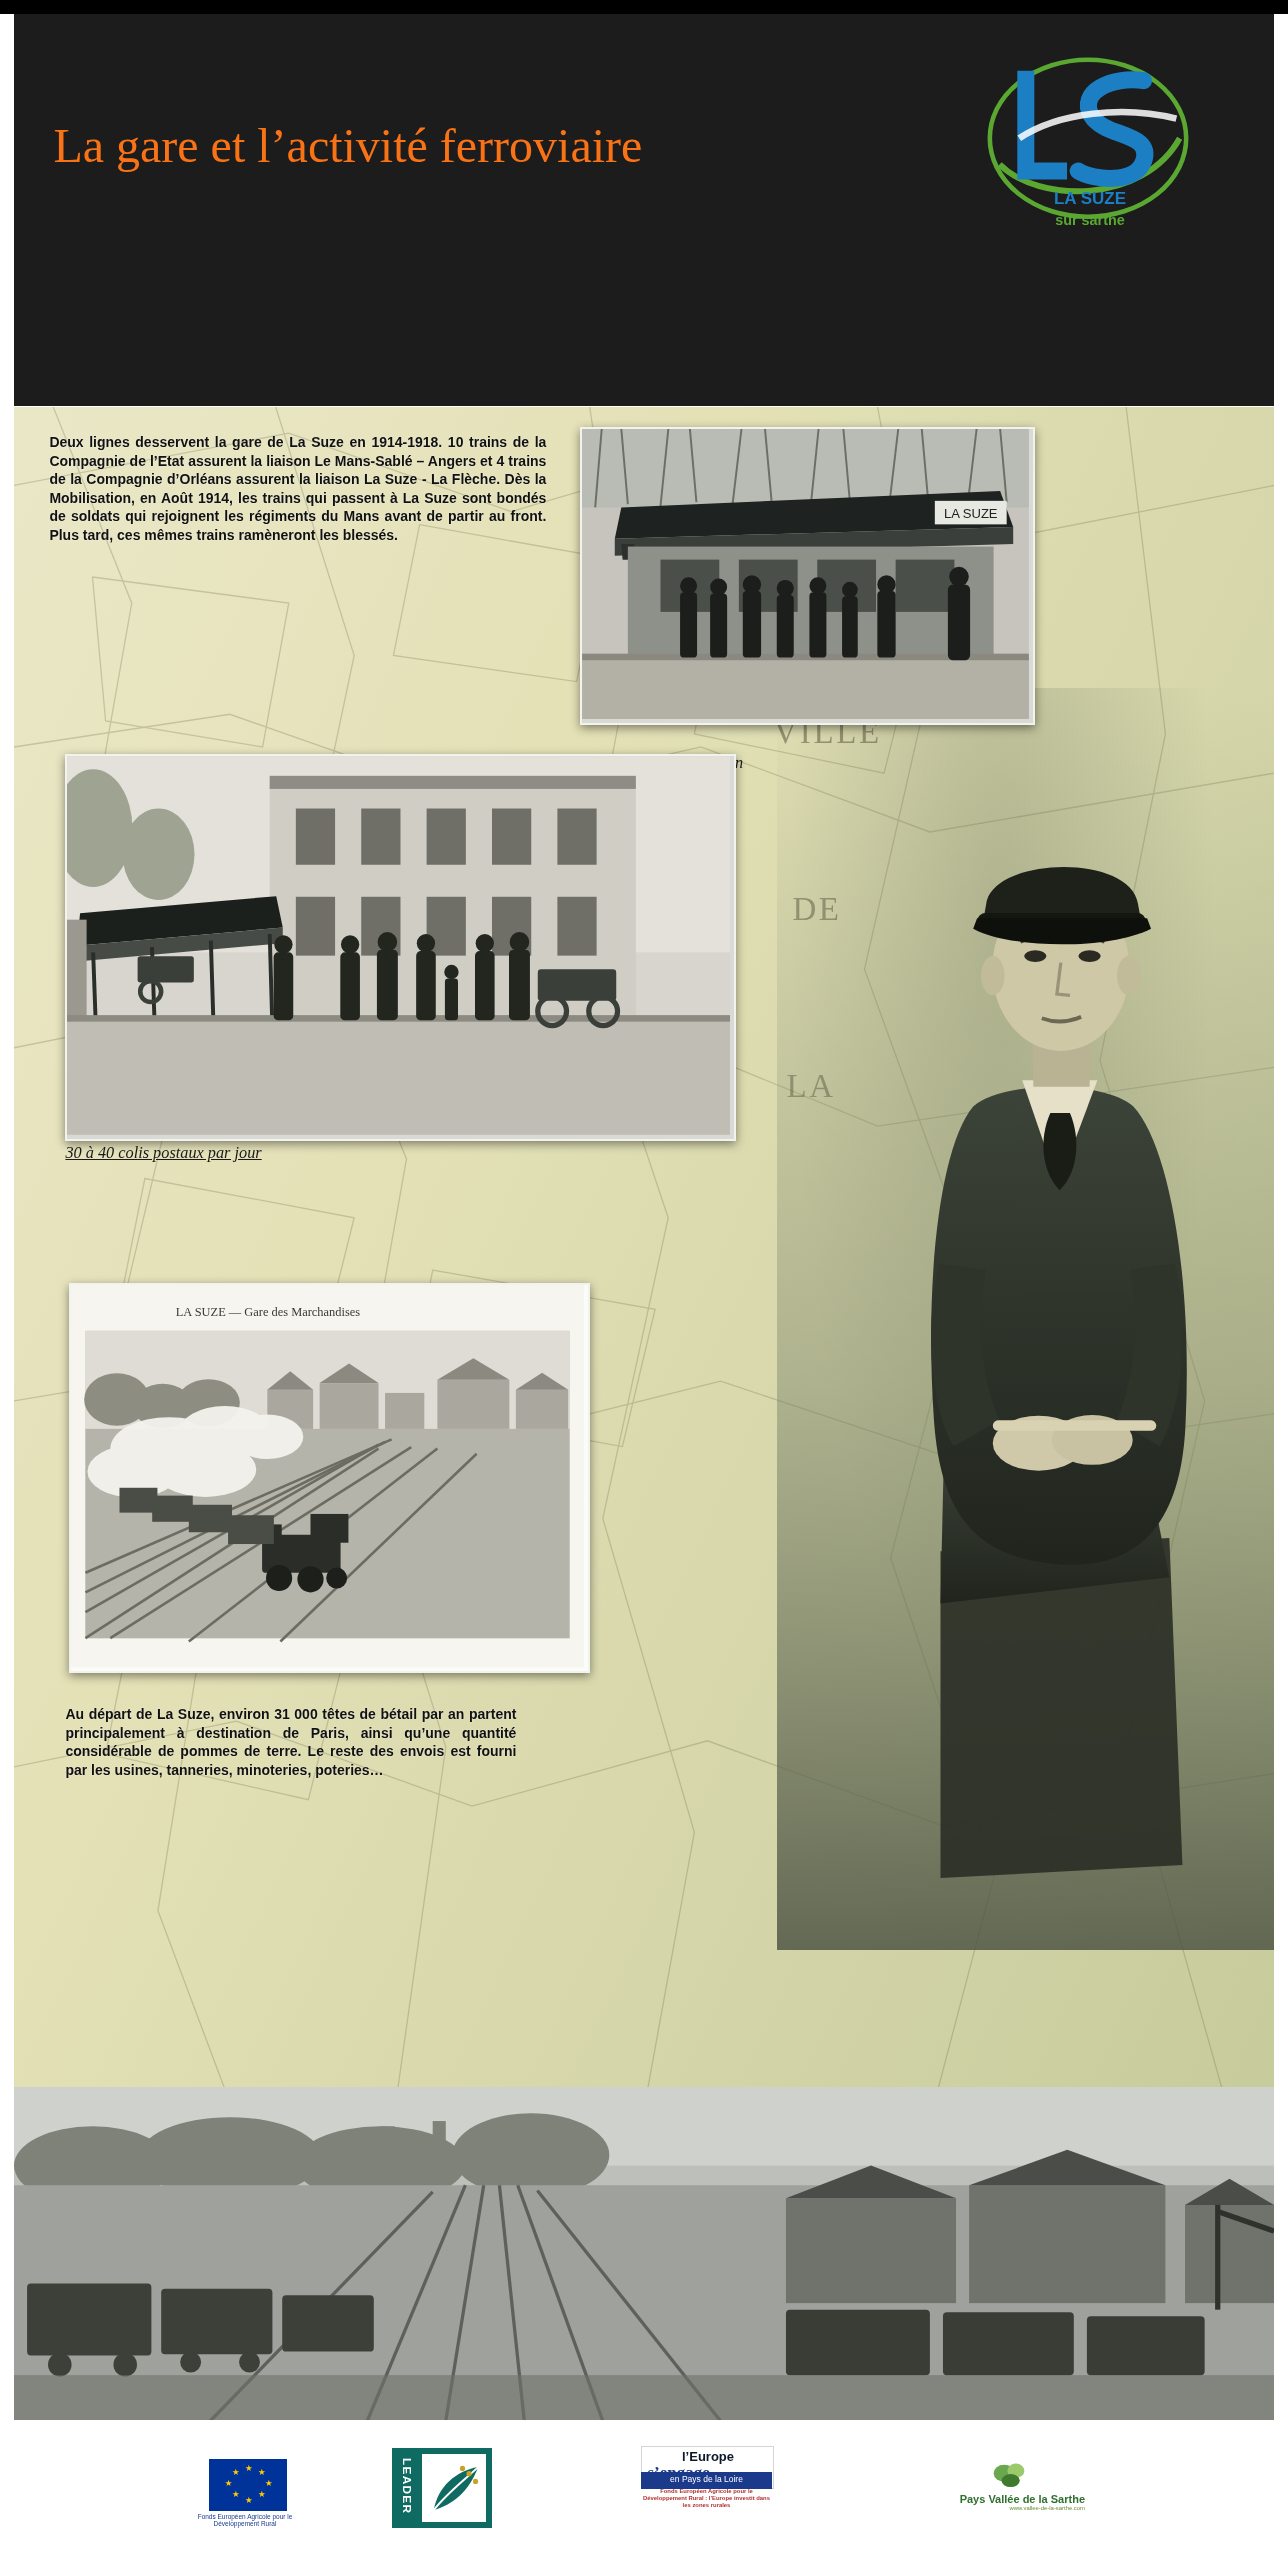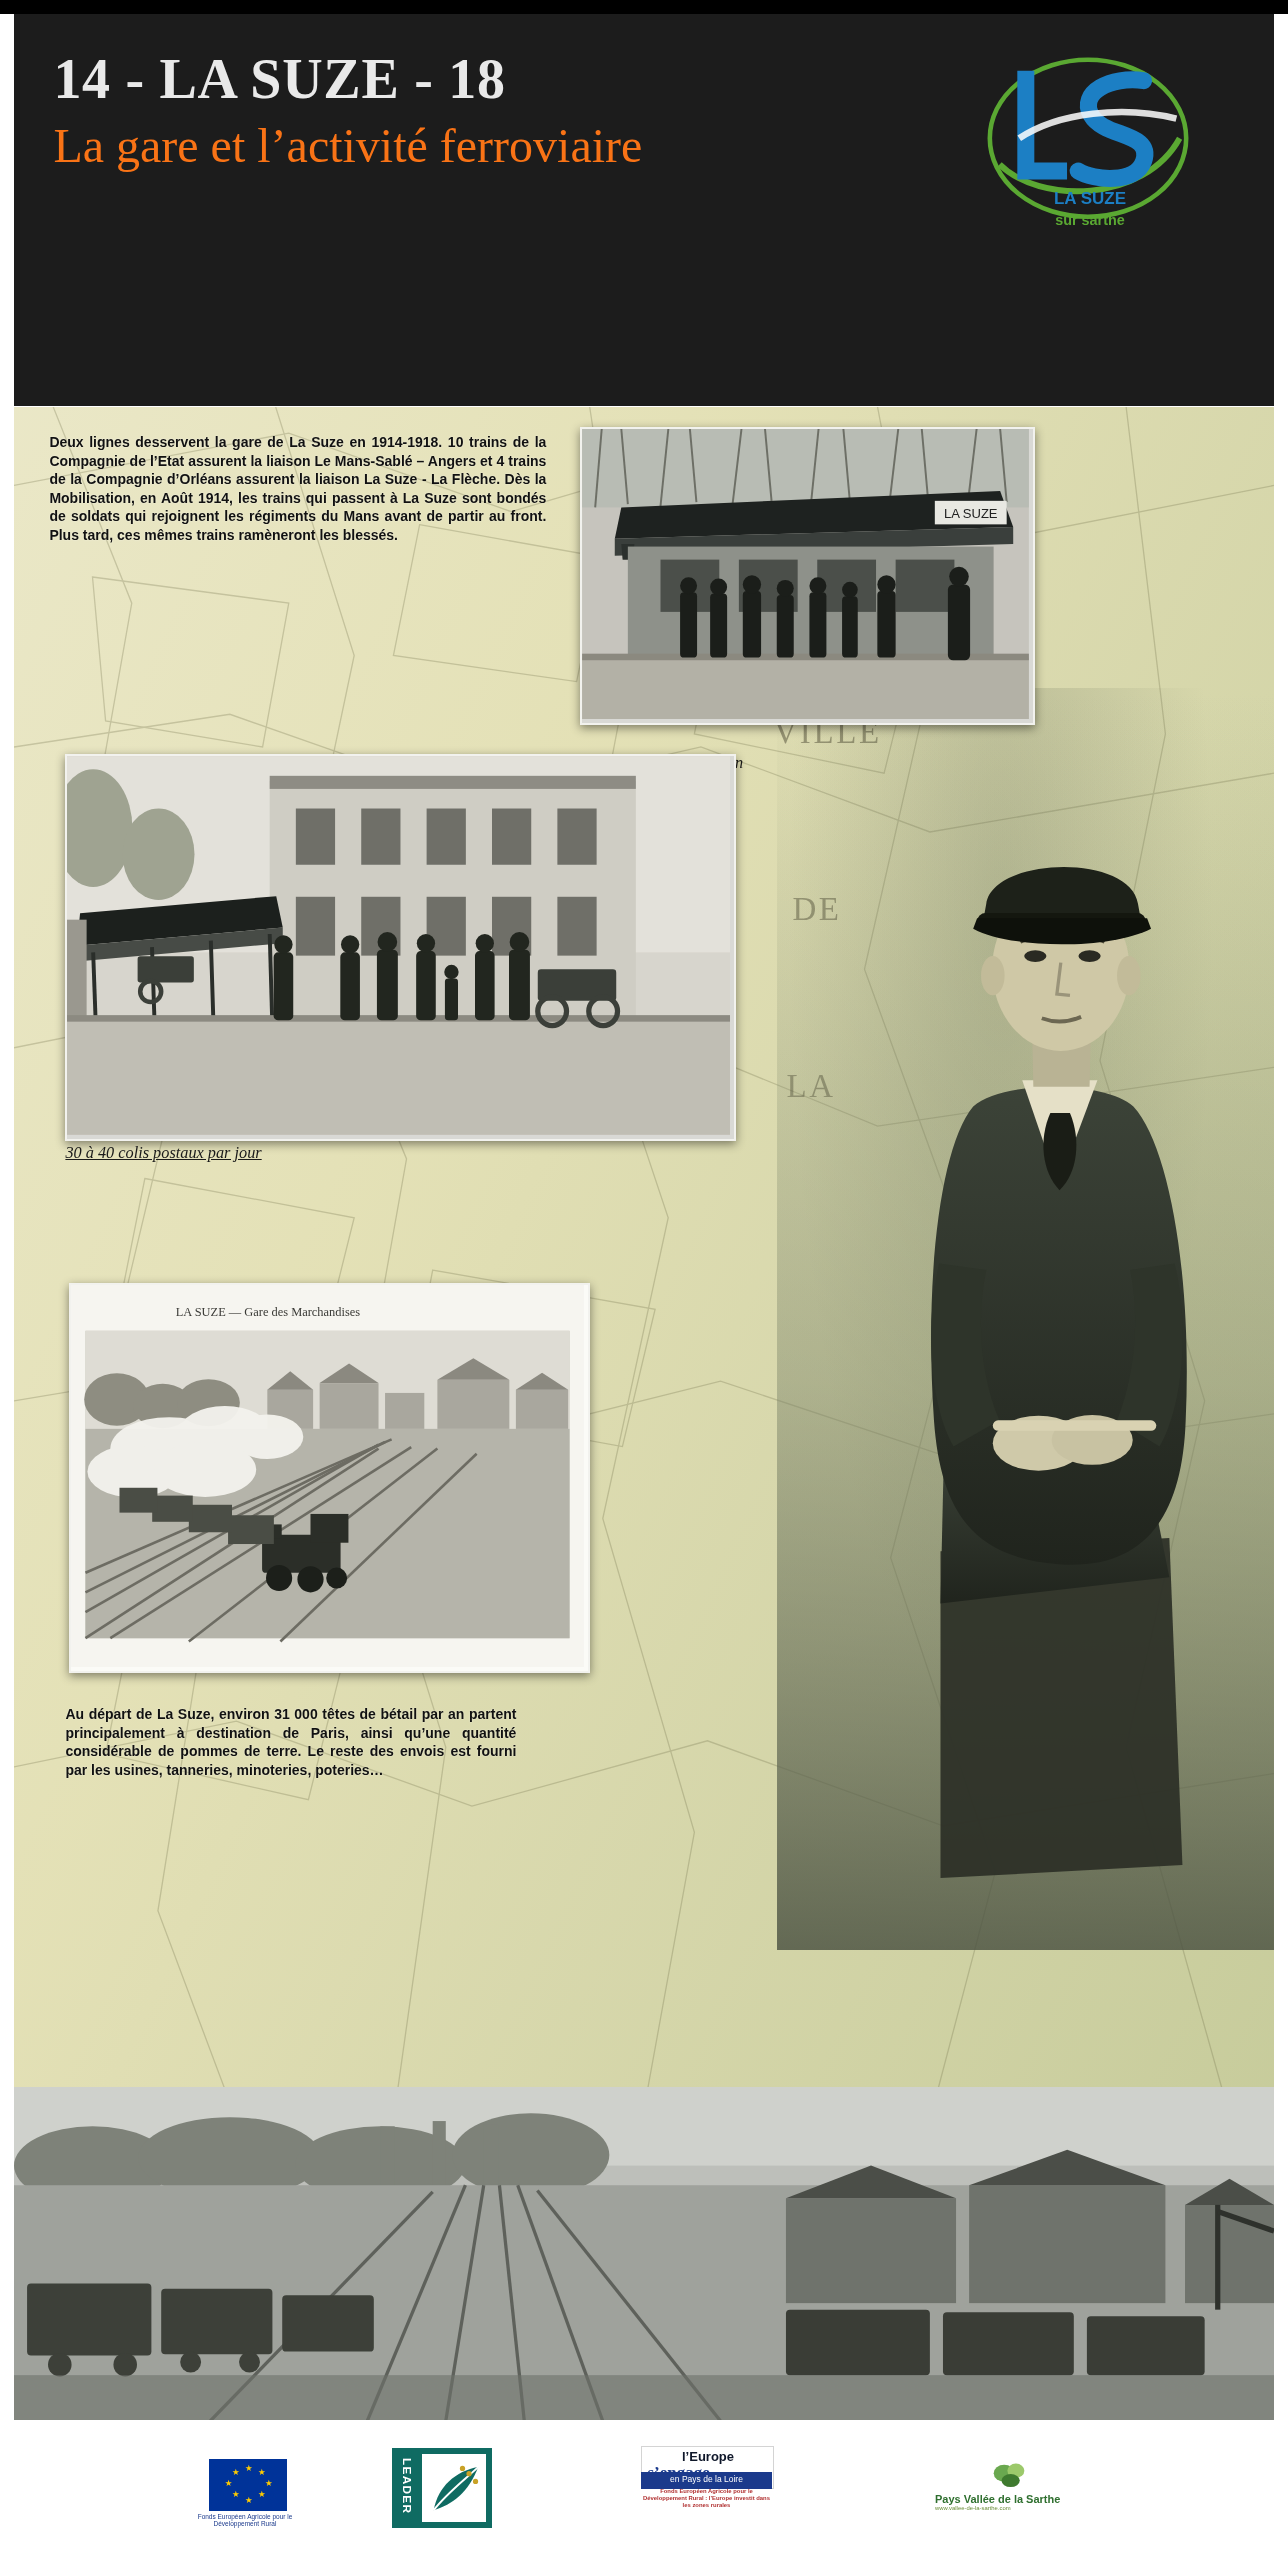--- a/index.html
+++ b/index.html
@@ -200,41 +200,40 @@
   }
   .europe-sub {
     position:absolute; left: 0; top: 42px;
     width: 131px;
     text-align: center;
     font-size: 5.9px;
     color: #b03030;
     line-height: 1.2;
     font-weight: bold;
   }
-  .pays-box { position: relative; width: 150px; height: 59px; text-align:left;}
+  .pays-box { position: relative; width: 150px; height: 59px; text-align:right;}
   .pays-title {
     font-size: 11px;
     color: #2f6f2f;
     font-weight: bold;
     margin-top: 3.9px;
   }
   .pays-sub {
     font-size: 5.9px;
     color: #6a8f3a;
   }
 </style>
 </head>
 <body>
 
 <div class="poster">
 
   <div class="top-rule"></div>
 
   <div class="header">
-    <div class="header-title">14 - LA SUZE - 18</div>
     <div class="header-sub">La gare et l’activité ferroviaire</div>
 
     <div class="logo">
       <svg width="216" height="203" viewBox="0 0 330 310">
         <ellipse cx="165" cy="150" rx="150" ry="120" fill="none" stroke="#5aa832" stroke-width="7"></ellipse>
         <path d="M30 190 C90 250 250 250 305 150" fill="none" stroke="#5aa832" stroke-width="9"></path>
         <path d="M70 60 L70 200 L120 200" fill="none" stroke="#1c7fc4" stroke-width="26" stroke-linecap="square"></path>
         <path d="M250 62 C200 55 150 80 170 115 C190 150 265 140 250 185 C238 220 175 215 150 200" fill="none" stroke="#1c7fc4" stroke-width="26" stroke-linecap="round"></path>
         <path d="M60 150 C120 110 220 100 300 120" fill="none" stroke="#ffffff" stroke-width="10" opacity="0.85"></path>
         <text x="168" y="250" font-family="Liberation Sans, sans-serif" font-size="26" font-weight="bold" fill="#1c7fc4" text-anchor="middle">LA SUZE</text>

